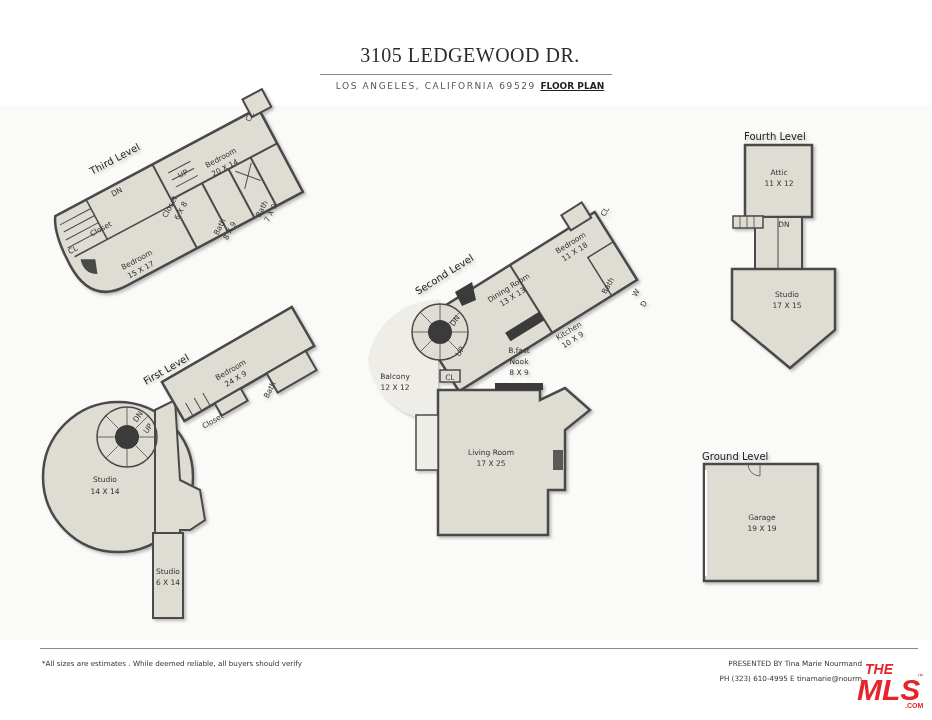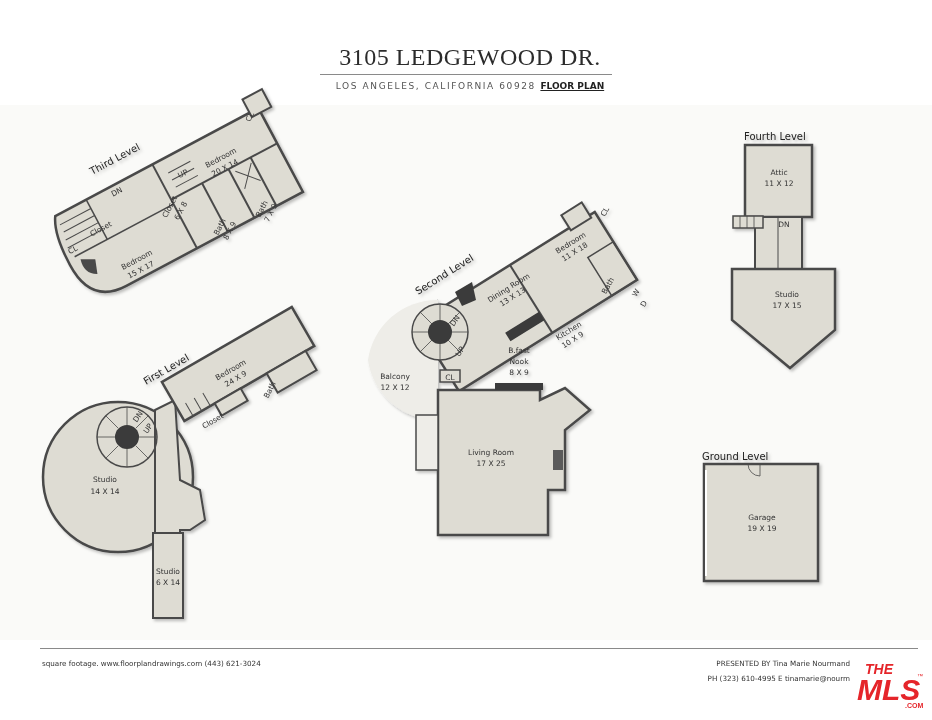--- a/index.html
+++ b/index.html
@@ -1,37 +1,37 @@
 <!DOCTYPE html>
 <html><head>
 <meta charset="utf-8">
 <style>
   html, body { margin:0; padding:0; background:#ffffff; }
   body { width:932px; height:720px; position:relative; overflow:hidden; font-family:"DejaVu Sans", sans-serif; color:#333; }
   .bgband { position:absolute; left:0; top:105px; width:932px; height:535px; background:#fafaf8; }
-  .title { position:absolute; left:300px; top:44px; width:340px; text-align:center; font-family:"Liberation Serif", serif; font-size:24px; letter-spacing:0.5px; color:#2b2b2b; }
+  .title { position:absolute; left:300px; top:44px; width:340px; text-align:center; font-family:"Liberation Serif", serif; font-size:20px; letter-spacing:0.5px; color:#2b2b2b; }
   .title-rule { position:absolute; left:320px; top:74px; width:292px; height:1px; background:#8a8a8a; }
   .subtitle { position:absolute; left:300px; top:81px; width:340px; text-align:center; font-size:9px; letter-spacing:1.6px; color:#555; }
   .subtitle .fp { letter-spacing:0; color:#222; font-weight:bold;text-decoration:underline; }
   svg.plan { position:absolute; left:0; top:0; }
   .lvl { font-family:"DejaVu Sans", sans-serif; font-size:10px; fill:#222; }
   .rm { font-family:"DejaVu Sans", sans-serif; font-size:7.5px; fill:#333; text-anchor:middle; }
   .footer-rule { position:absolute; left:40px; top:648px; width:878px; height:1px; background:#8a8a8a; }
   .disc { position:absolute; left:42px; top:656px; font-size:7.2px; line-height:15px; color:#333; }
   .pres { position:absolute; right:42px; top:656px; font-size:7.2px; line-height:15px; color:#333; text-align:right; }
   .mls { position:absolute; left:855px; top:660px; width:72px; height:50px; }
 </style>
 </head>
 <body>
 
 <div class="bgband"></div>
 
 <div class="title">3105 LEDGEWOOD DR.</div>
 <div class="title-rule"></div>
-<div class="subtitle"><span>LOS ANGELES, CALIFORNIA  60928</span> <span class="fp">FLOOR PLAN</span></div>
+<div class="subtitle"><span>LOS ANGELES, CALIFORNIA  69529</span> <span class="fp">FLOOR PLAN</span></div>
 
 <svg class="plan" width="932" height="720" viewBox="0 0 932 720">
   <defs>
     <filter id="sh" x="-5%" y="-5%" width="115%" height="115%">
       <feDropShadow dx="2" dy="2" stdDeviation="1.5" flood-color="#000" flood-opacity="0.25"></feDropShadow>
     </filter>
   </defs>
 
   <g filter="url(#sh)">
     <g transform="rotate(-28 160 200)">
@@ -189,23 +189,23 @@
     <line x1="706" y1="470" x2="706" y2="576" stroke="#ffffff" stroke-width="2"></line>
     <path d="M748,464 A12,12 0 0 0 760,476 L760,464" fill="none" stroke="#4a4a4a" stroke-width="0.8"></path>
     <text class="lvl" x="702" y="460">Ground Level</text>
     <text class="rm" x="762" y="520">Garage</text>
     <text class="rm" x="762" y="531">19 X 19</text>
   </g>
 </svg>
 
 <div class="footer-rule"></div>
 <div class="disc">
-  <div>square footage.   www.floorplandrawings.com    (443) 621-3024</div>
+  <div>*All sizes are estimates . While deemed reliable, all buyers should verify</div>
 </div>
-<div class="pres" style="right:82px;">
+<div class="pres" style="right:70px;">
   <div>PRESENTED BY  Tina Marie   Nourmand</div>
   <div>PH  (323) 610-4995   E  tinamarie@nourm</div>
 </div>
 
 <svg class="mls" viewBox="0 0 72 50">
   <text x="10" y="14" font-family="Liberation Sans, sans-serif" font-weight="bold" font-style="italic" font-size="14" fill="#e5252a">THE</text>
   <text x="2" y="40" font-family="Liberation Sans, sans-serif" font-weight="bold" font-style="italic" font-size="30" fill="#e5252a">MLS</text>
   <text x="50" y="48" font-family="Liberation Sans, sans-serif" font-weight="bold" font-size="7" fill="#e5252a">.COM</text>
   <text x="62" y="18" font-family="Liberation Sans, sans-serif" font-size="6" fill="#e5252a">™</text>
 </svg>

